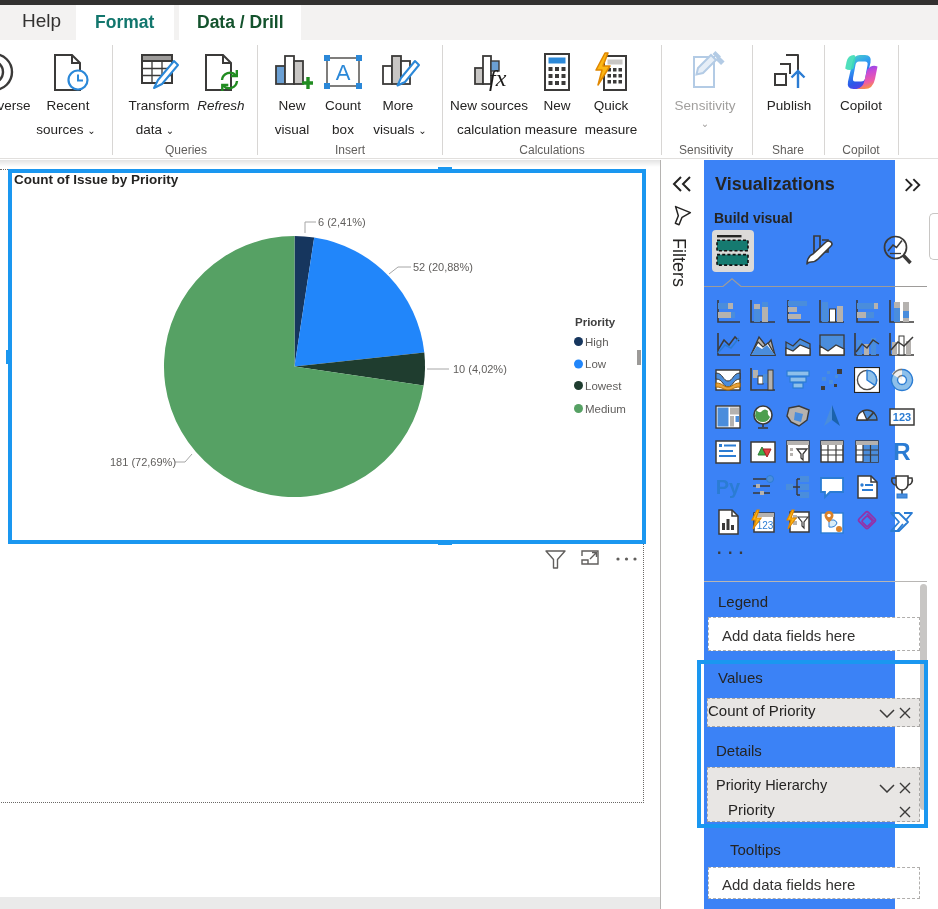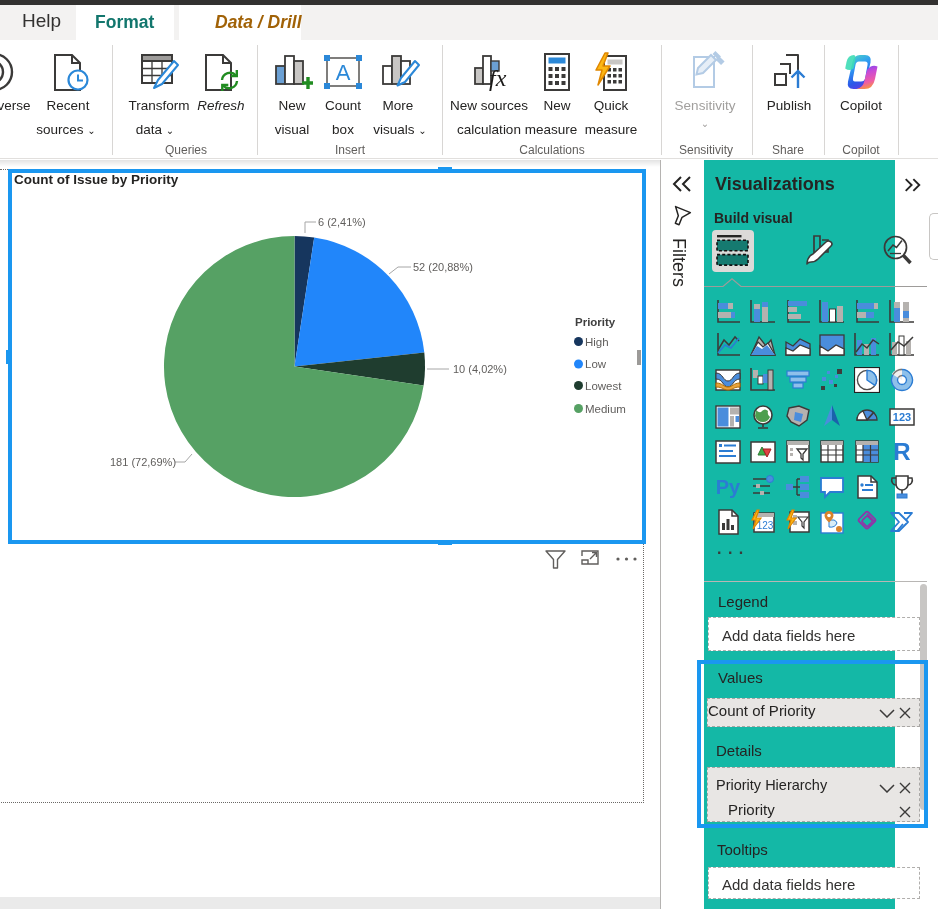--- a/index.html
+++ b/index.html
@@ -11,35 +11,35 @@
 .tabwhite{position:absolute;top:0;height:35px;background:#fff;}
 .tabtxt{position:absolute;top:5px;font-size:19px;}
 #ribbon{left:0;top:40px;width:938px;height:119px;background:#fff;border-bottom:1px solid #e1dfdd;}
 .sep{position:absolute;top:5px;width:1px;height:110px;background:#d8d6d4;}
 .blabel{position:absolute;font-size:13.5px;color:#252423;text-align:center;white-space:nowrap;transform:translateX(-50%);}
 .glabel{position:absolute;top:103px;font-size:12px;color:#605e5c;text-align:center;transform:translateX(-50%);}
 #canvas{left:0;top:160px;width:660px;height:737px;background:#fff;}
 #canvshadow{left:0;top:160px;width:660px;height:7px;background:linear-gradient(#e3e3e3,#ffffff);}
 #rightline{left:660px;top:160px;width:1px;height:749px;background:#b5b3b1;}
 #fstrip{left:661px;top:160px;width:43px;height:749px;background:#fff;}
-#vizpanel{left:704px;top:160px;width:191px;height:749px;background:#14b8a6;}
+#vizpanel{left:704px;top:160px;width:191px;height:749px;background:#3b82f6;}
 #footer{left:0;top:897px;width:660px;height:12px;background:#eaeaea;}
 .dash{border:1px dashed #b0aeac;background:#fff;position:absolute;}
 .pill{border:1px dashed #a8a6a4;background:#e8e6e4;position:absolute;}
 .flab{position:absolute;font-size:15px;color:#252423;}
 </style>
 </head>
 <body>
 <div class="abs" id="topstrip"></div>
 <div class="abs" id="tabbar">
   <div class="tabwhite" style="left:76px;width:98px;"></div>
   <div class="tabwhite" style="left:179px;width:122px;"></div>
   <div class="tabtxt" style="left:22px;color:#323130;">Help</div>
   <div class="tabtxt" style="left:95px;color:#12766d;font-weight:bold;font-size:17.5px;top:7px;text-align:right;">Format</div>
-  <div class="tabtxt" style="left:215px;color:#a16207;font-weight:bold;font-size:17.5px;top:7px;font-style:italic;">Data / Drill</div>
+  <div class="tabtxt" style="left:197px;color:#14532d;font-weight:bold;font-size:17.5px;top:7px;">Data / Drill</div>
 </div>
 <div class="abs" id="ribbon">
   <div class="sep" style="left:112px;"></div>
   <div class="sep" style="left:257px;"></div>
   <div class="sep" style="left:442px;"></div>
   <div class="sep" style="left:661px;"></div>
   <div class="sep" style="left:752px;"></div>
   <div class="sep" style="left:824px;"></div>
   <div class="sep" style="left:898px;"></div>
 
@@ -567,21 +567,21 @@
   <svg style="position:absolute;left:175px;top:624px;" width="16" height="9" viewBox="0 0 16 9">
       <path d="M1,1 L8,8 L15,1" fill="none" stroke="#3b3a39" stroke-width="1.5"></path>
     </svg>
   <svg style="position:absolute;left:195px;top:622px;" width="12" height="12" viewBox="0 0 12 12">
       <path d="M1,1 L11,11 M11,1 L1,11" stroke="#3b3a39" stroke-width="1.4"></path>
     </svg>
   <div style="position:absolute;left:24px;top:641px;font-size:15px;color:#252423;">Priority</div>
   <svg style="position:absolute;left:195px;top:646px;" width="12" height="12" viewBox="0 0 12 12">
       <path d="M1,1 L11,11 M11,1 L1,11" stroke="#3b3a39" stroke-width="1.4"></path>
     </svg>
-  <div class="flab" style="left:13px;top:681px;">Tooltips</div>
+  <div class="flab" style="left:26px;top:681px;">Tooltips</div>
   <div class="dash" style="left:4px;top:707px;width:211.5px;height:32px;"></div>
   <div style="position:absolute;left:18px;top:716px;font-size:15px;color:#323130;">Add data fields here</div>
 </div>
 
 <div class="abs" style="left:920px;top:584px;width:7px;height:226px;background:#c8c6c4;border-radius:3.5px;"></div>
 
 <div class="abs" style="left:697px;top:660px;width:231px;height:168px;border:4.5px solid #1a97f0;"></div>
 
 <div class="abs" style="left:929px;top:213px;width:9px;height:47px;background:#fff;border:1px solid #c8c6c4;border-radius:5px 0 0 5px;border-right:none;"></div>
 

